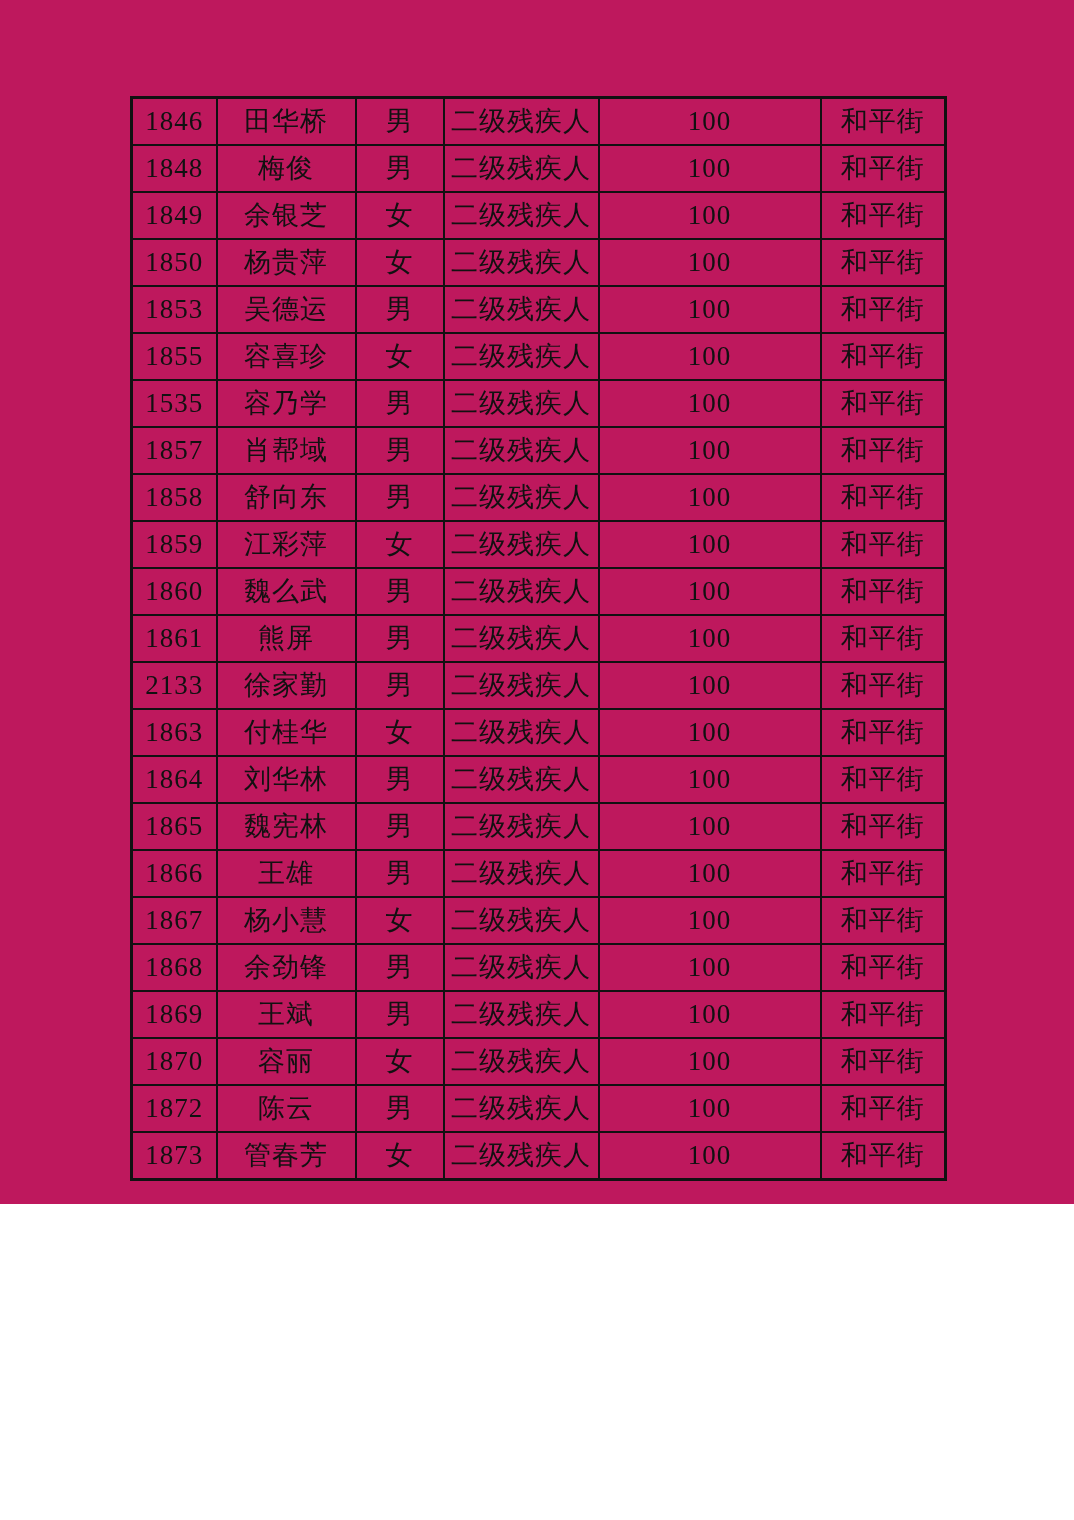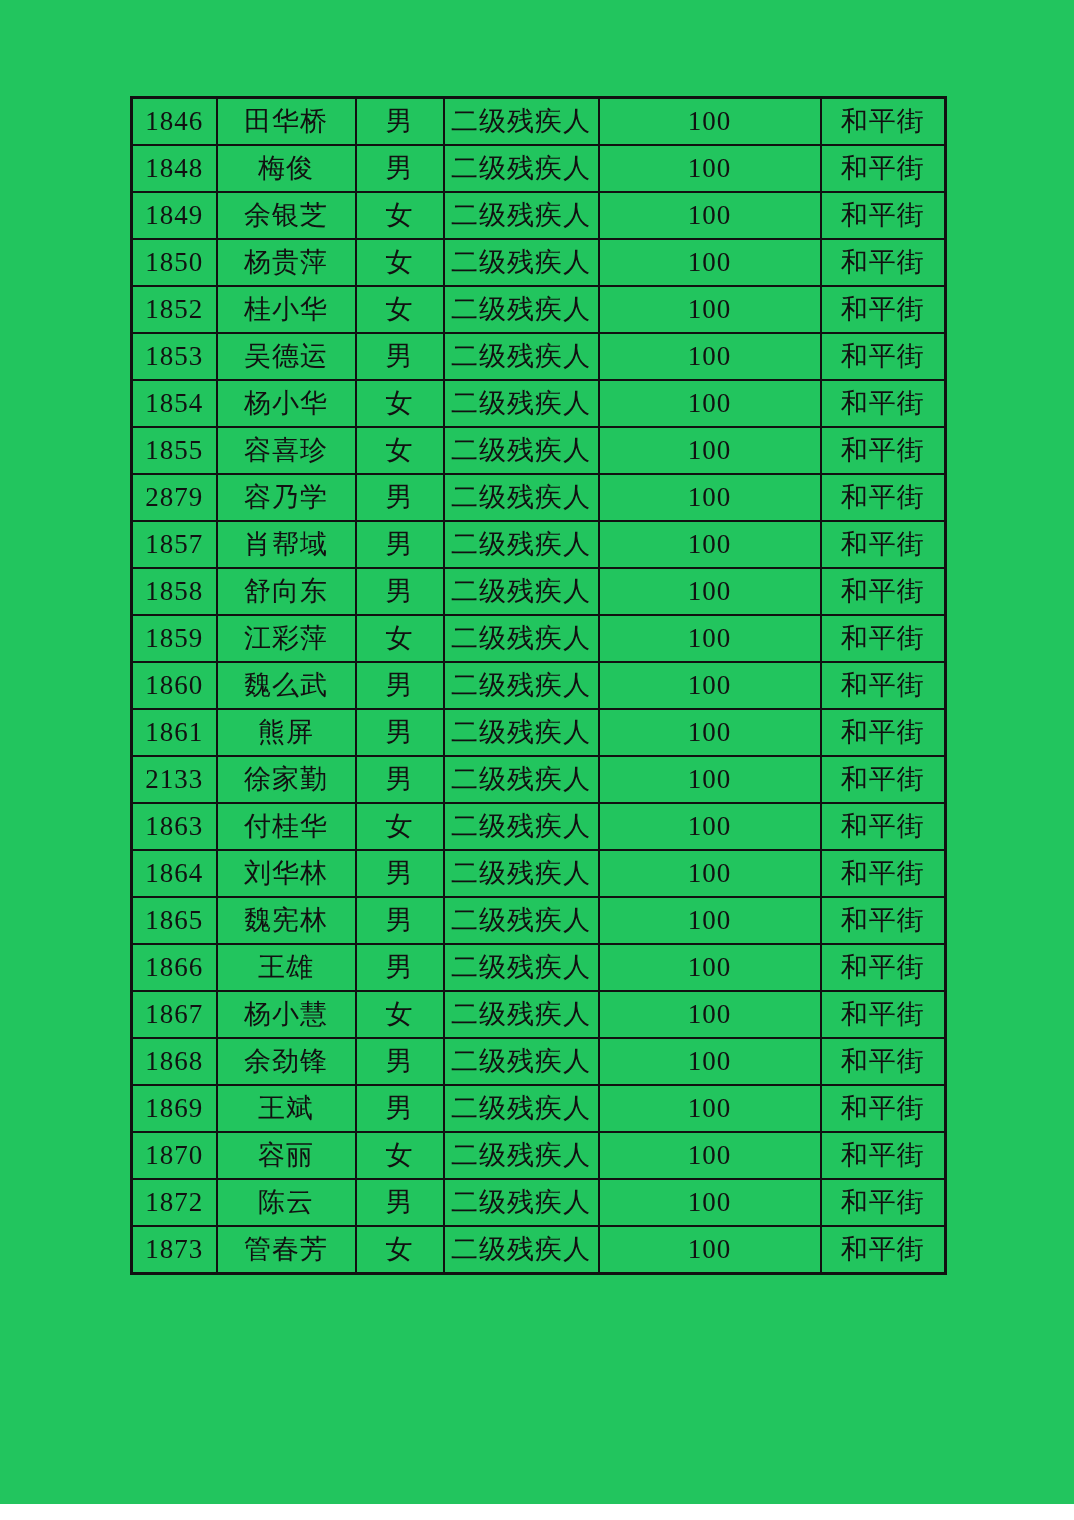--- a/index.html
+++ b/index.html
@@ -3,22 +3,22 @@
 <meta charset="utf-8">
 <style>
   html, body {
     margin: 0;
     padding: 0;
     background: #ffffff;
   }
   .page {
     position: relative;
     width: 1074px;
-    height: 1504px;
-    background: #22c55e;
+    height: 1204px;
+    background: #be185d;
     overflow: hidden;
     font-family: "Liberation Serif", "DejaVu Serif", serif;
     color: #111111;
   }
   .table-wrap {
     position: absolute;
     left: 130px;
     top: 96px;
   }
   table.roster {
@@ -89,53 +89,37 @@
           </tr>
           <tr>
             <td class="cell-serial">1850</td>
             <td class="cell-name">杨贵萍</td>
             <td class="cell-gender">女</td>
             <td class="cell-category">二级残疾人</td>
             <td class="cell-amount">100</td>
             <td class="cell-street">和平街</td>
           </tr>
           <tr>
-            <td class="cell-serial">1852</td>
-            <td class="cell-name">桂小华</td>
-            <td class="cell-gender">女</td>
-            <td class="cell-category">二级残疾人</td>
-            <td class="cell-amount">100</td>
-            <td class="cell-street">和平街</td>
-          </tr>
-          <tr>
             <td class="cell-serial">1853</td>
             <td class="cell-name">吴德运</td>
             <td class="cell-gender">男</td>
             <td class="cell-category">二级残疾人</td>
             <td class="cell-amount">100</td>
             <td class="cell-street">和平街</td>
           </tr>
           <tr>
-            <td class="cell-serial">1854</td>
-            <td class="cell-name">杨小华</td>
-            <td class="cell-gender">女</td>
-            <td class="cell-category">二级残疾人</td>
-            <td class="cell-amount">100</td>
-            <td class="cell-street">和平街</td>
-          </tr>
-          <tr>
             <td class="cell-serial">1855</td>
             <td class="cell-name">容喜珍</td>
             <td class="cell-gender">女</td>
             <td class="cell-category">二级残疾人</td>
             <td class="cell-amount">100</td>
             <td class="cell-street">和平街</td>
           </tr>
           <tr>
-            <td class="cell-serial">2879</td>
+            <td class="cell-serial">1535</td>
             <td class="cell-name">容乃学</td>
             <td class="cell-gender">男</td>
             <td class="cell-category">二级残疾人</td>
             <td class="cell-amount">100</td>
             <td class="cell-street">和平街</td>
           </tr>
           <tr>
             <td class="cell-serial">1857</td>
             <td class="cell-name">肖帮域</td>
             <td class="cell-gender">男</td>

